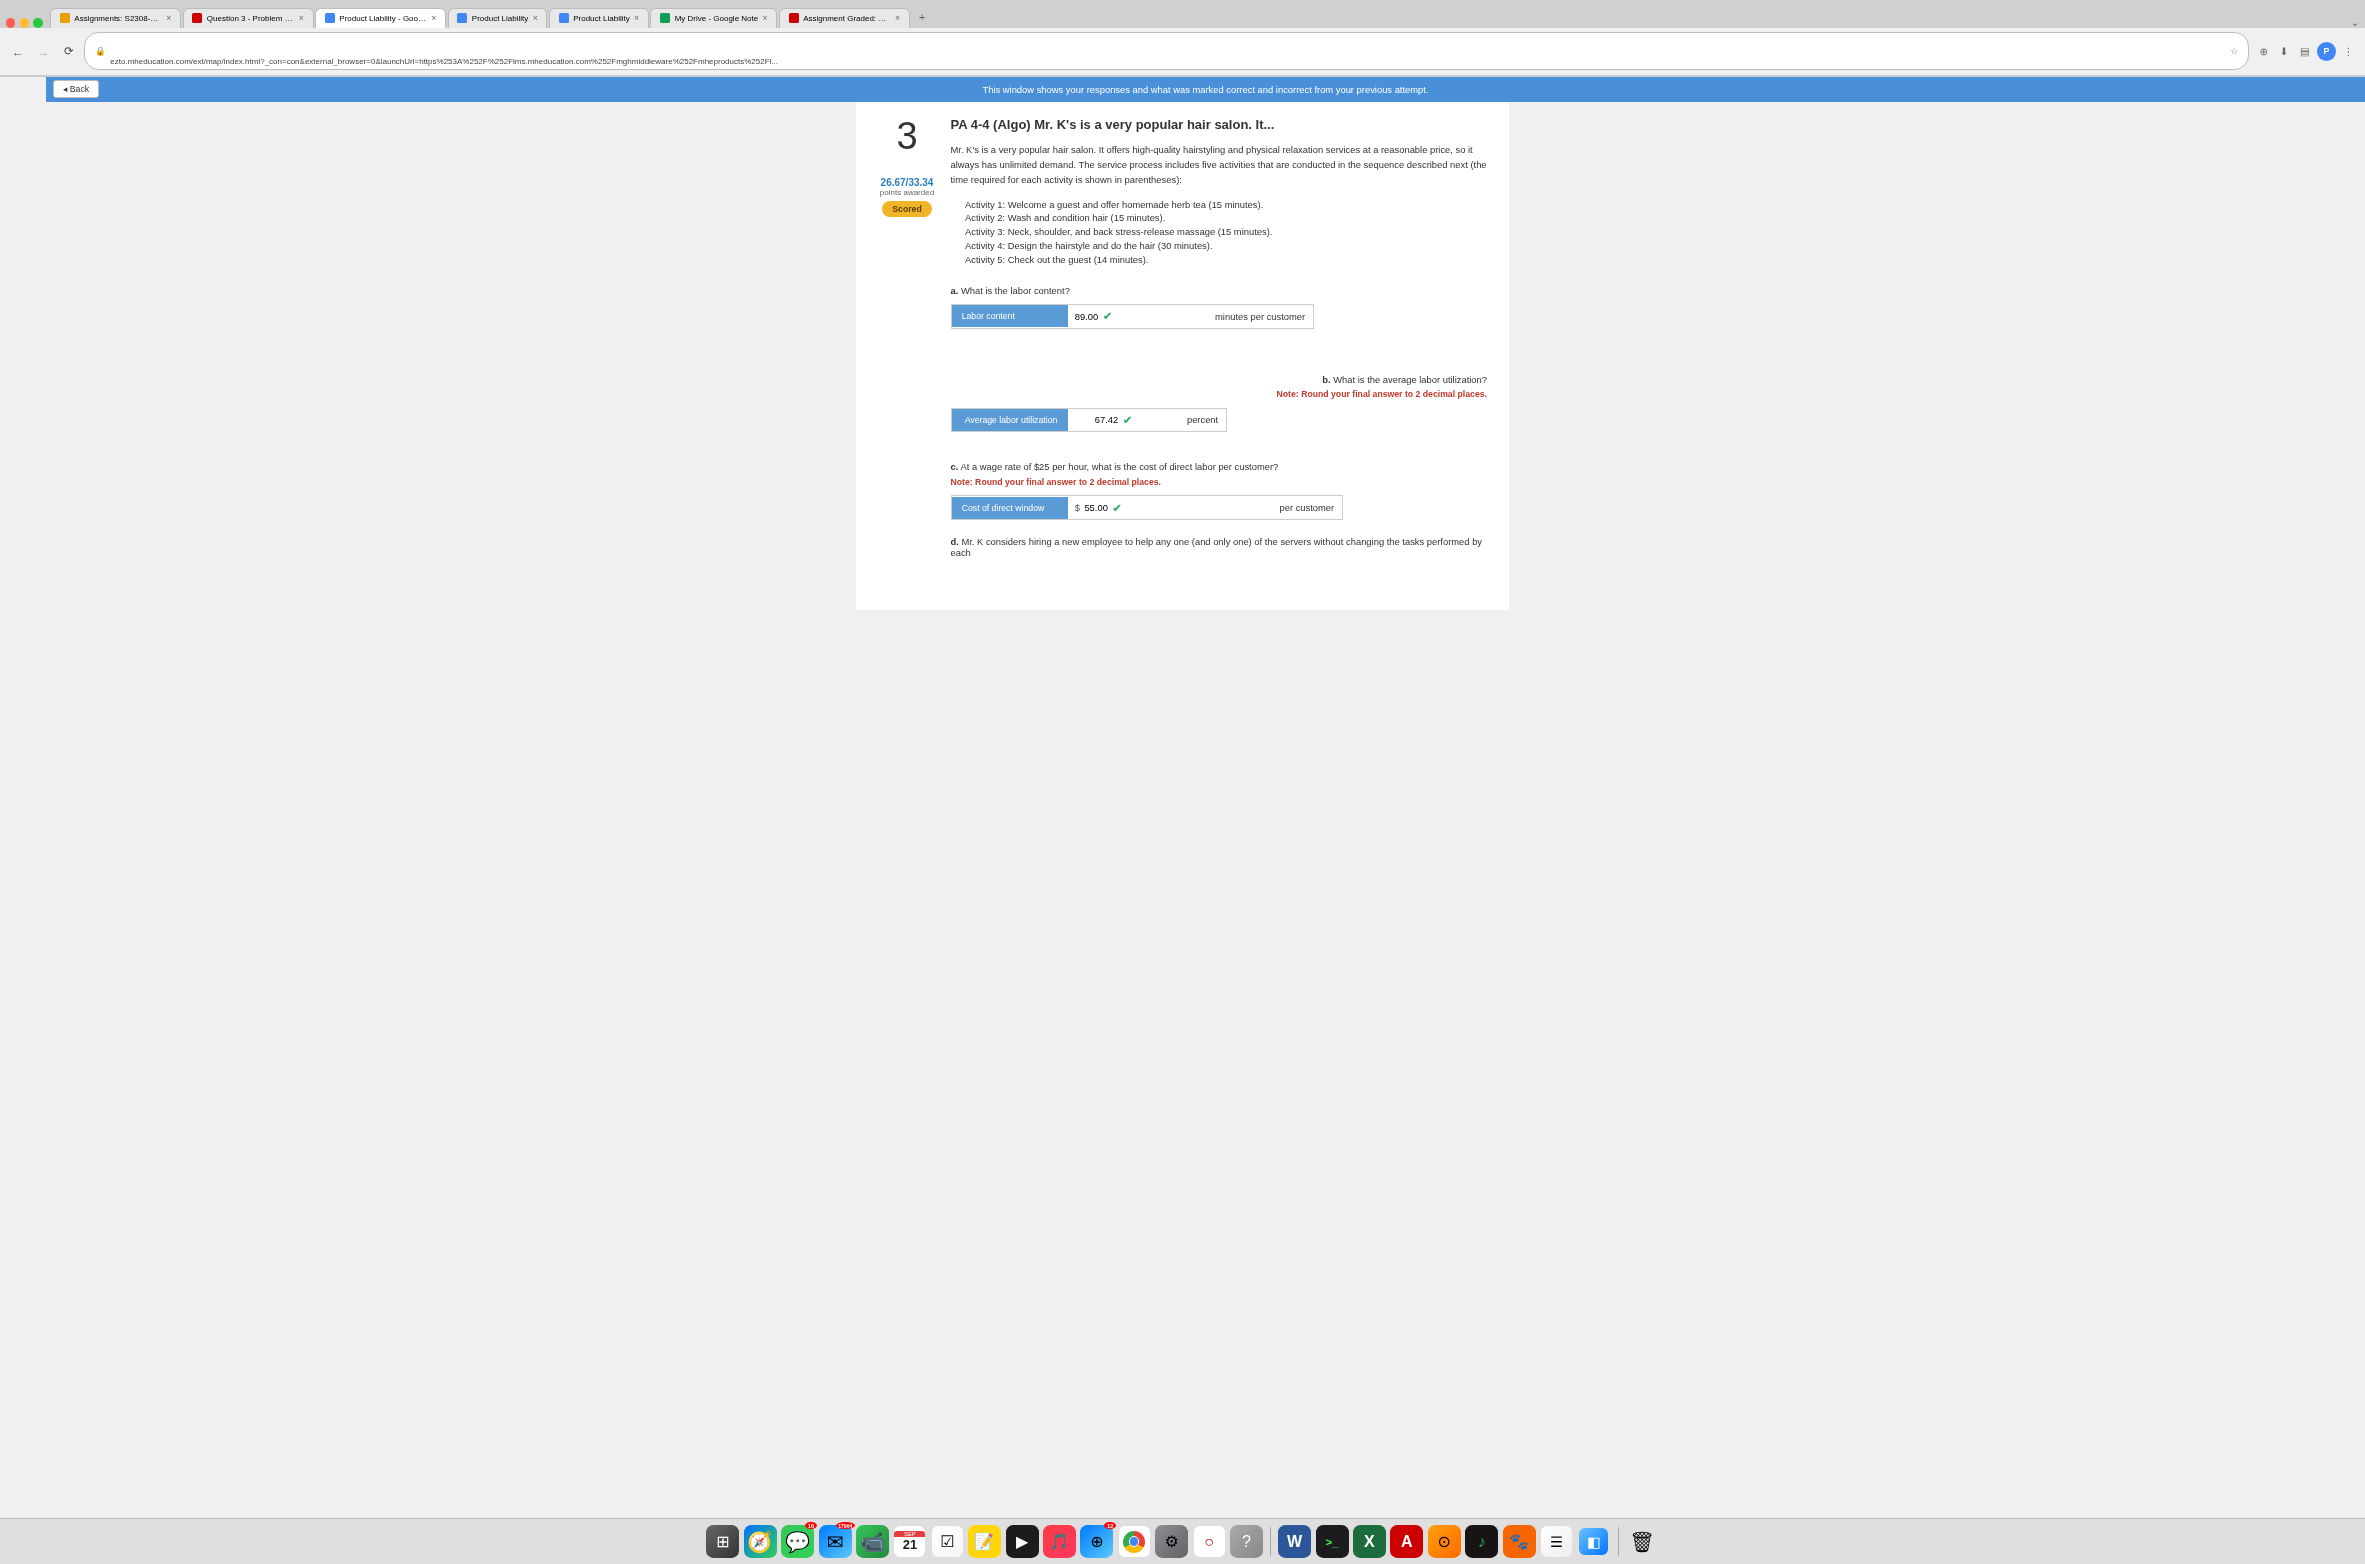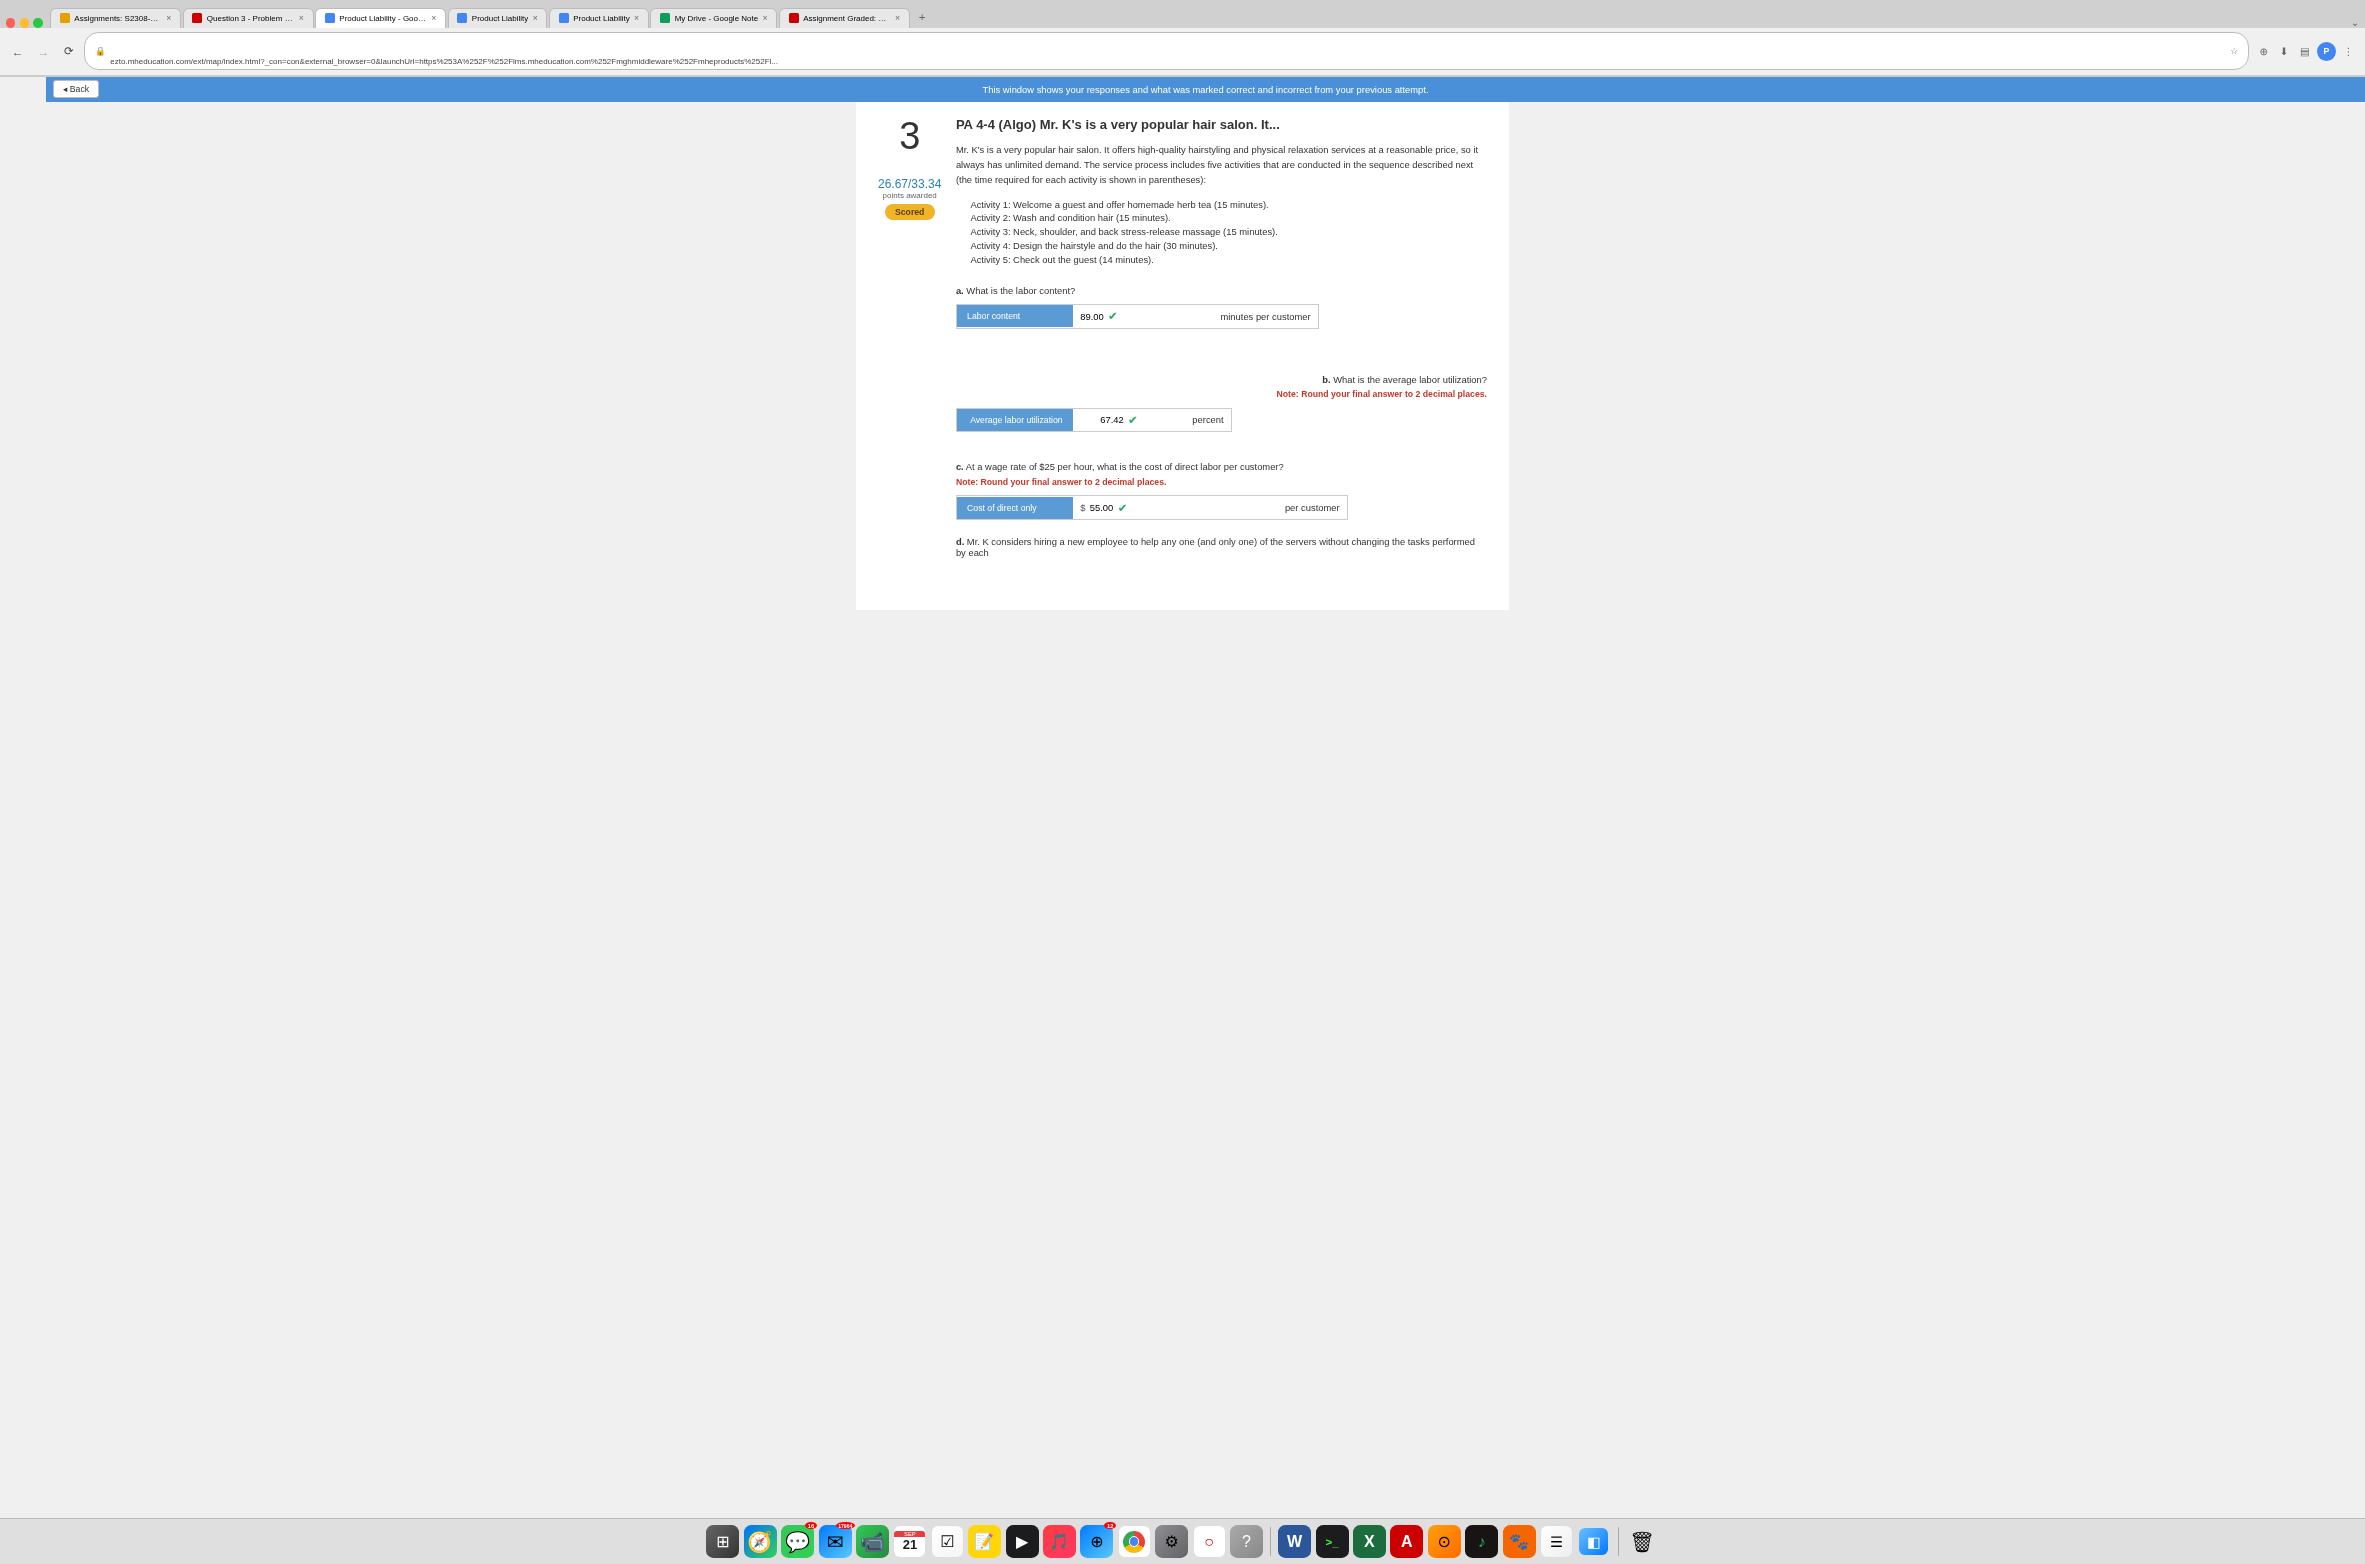--- a/index.html
+++ b/index.html
@@ -33,21 +33,21 @@
 
     
     .main-content { background: white; max-width: 653px; margin: 0 auto; padding: 14.5px 22px 29px; min-height: 508px; }
 
     .question-container { display: flex; gap: 14.5px; }
     .question-number { font-size: 38px; font-weight: 300; color: #333; min-width: 44px; text-align: center; line-height: 1; }
     .question-body { flex: 1; }
     .question-title { font-size: 13px; font-weight: 600; color: #333; margin-bottom: 10.2px; }
 
     .sidebar-info { text-align: center; margin-top: 22px; }
-    .points-awarded { color: #2980b9; font-size: 12px; font-weight: 400; }
+    .points-awarded { color: #2980b9; font-size: 10px; font-weight: 700; }
     .points-label { font-size: 8px; color: #666; }
     .scored-badge { background: #f0b429; color: #5a4000; padding: 2.9px 10.2px; border-radius: 8.7px; font-size: 8.7px; font-weight: 600; display: inline-block; margin-top: 4.4px; }
 
     .problem-text { font-size: 9.4px; color: #333; line-height: 1.6; margin-bottom: 11.6px; }
     .activities-list { margin: 5.8px 0 5.8px 14.5px; }
     .activities-list li { font-size: 9.4px; color: #333; margin-bottom: 2.9px; list-style: none; }
 
     .part-section { margin-top: 20.3px; }
     .part-label { font-size: 9.4px; color: #333; margin-bottom: 4.4px; }
     .part-label strong { font-weight: 600; }
@@ -207,21 +207,21 @@
             <div class="answer-unit">percent</div>
           </div>
         </div>
 
         <div class="part-section" style="margin-top:29px;">
           <p class="part-label">
             <strong>c.</strong> <span>At a wage rate of $25 per hour, what is the cost of direct labor per customer?</span>
           </p>
           <p class="note-text">Note: Round your final answer to 2 decimal places.</p>
           <div class="answer-row answer-row-wide">
-            <div class="answer-label">Cost of direct only</div>
+            <div class="answer-label">Cost of direct window</div>
             <div class="answer-value">
               <span class="dollar-sign">$</span>
               <span>55.00</span>
               <span class="check-icon">✔</span>
             </div>
             <div class="answer-unit">per customer</div>
           </div>
         </div>
 
         <div class="part-section" style="margin-top:16px;">

